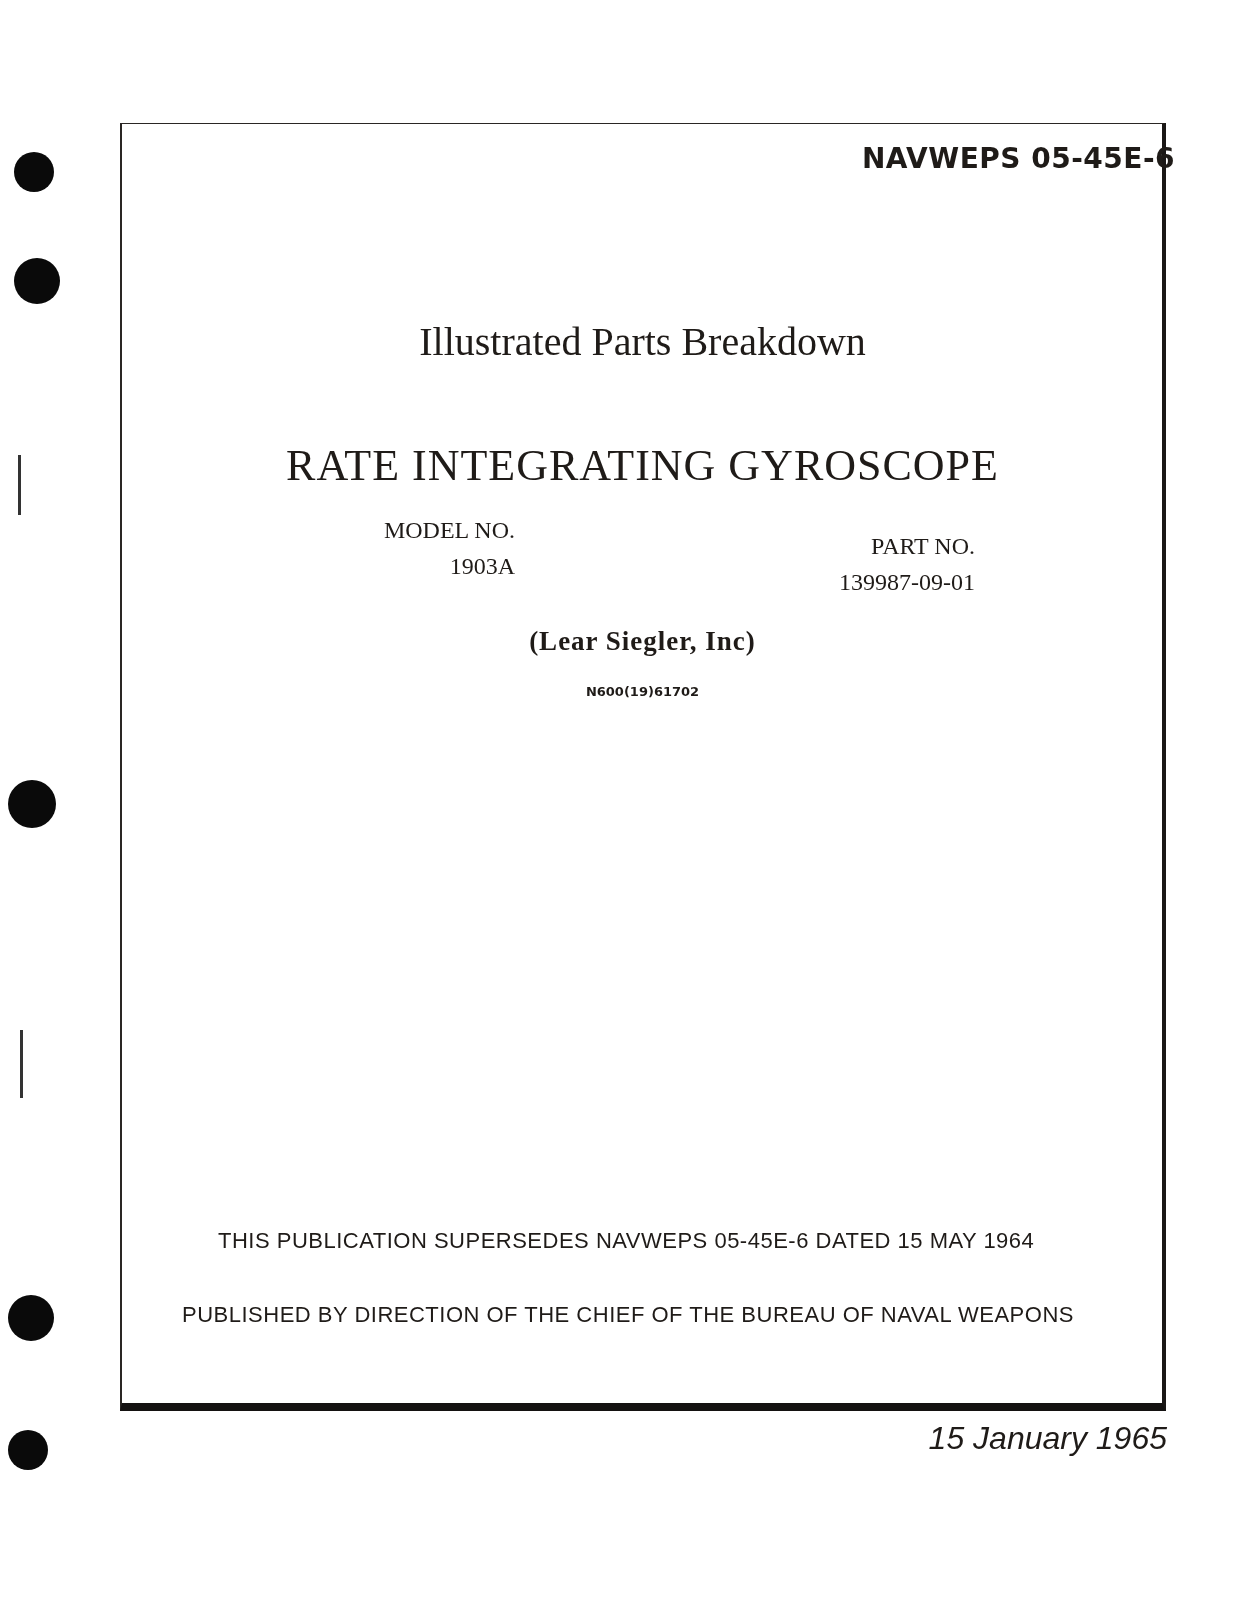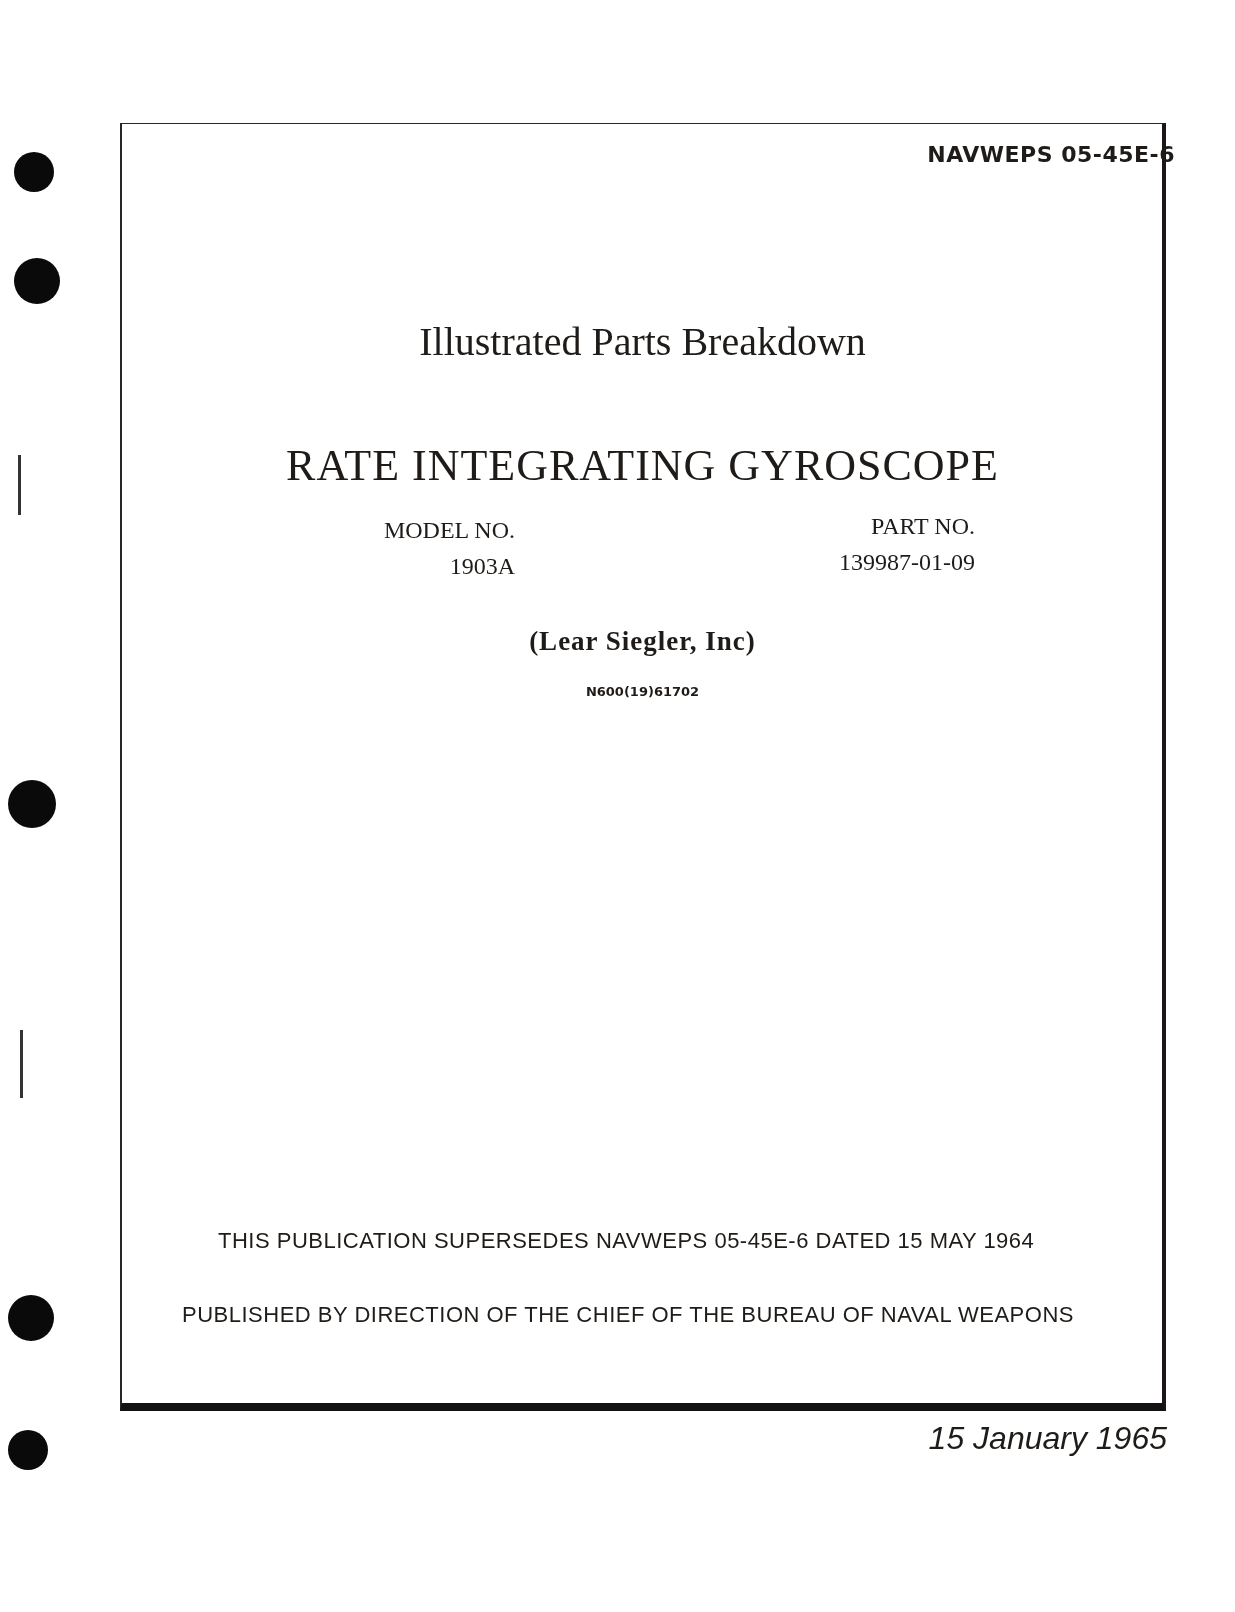--- a/index.html
+++ b/index.html
@@ -15,28 +15,28 @@
     .hole.h5 { left: 8px; top: 1430px; width: 40px; height: 40px; }
     .speck { position: absolute; background: #333; }
     .frame {
       position: absolute; left: 120px; top: 123px; width: 1046px; height: 1288px;
       border-left: 2px solid #2a2624; border-top: 1px solid #2a2624;
       border-right: 4px solid #1a1716; border-bottom: 8px solid #141211;
       box-sizing: border-box;
     }
     .navweps {
       position: absolute; right: 60px; top: 142px;
-      font-family: "DejaVu Sans", sans-serif; font-weight: bold; font-size: 22px; letter-spacing: 0.5px;
+      font-family: "DejaVu Sans", sans-serif; font-weight: bold; font-size: 28px; letter-spacing: 0.5px;
     }
     .serif { font-family: "Liberation Serif", serif; position: absolute; white-space: nowrap; }
     .title1 { left: 0; width: 1285px; text-align: center; top: 318px; font-size: 40px; }
     .title2 { left: 0; width: 1285px; text-align: center; top: 440px; font-size: 44px; letter-spacing: 1px; }
     .col { text-align: right; font-size: 24px; line-height: 36px; }
     .model { left: 305px; top: 512px; width: 210px; }
-    .part { left: 785px; top: 508px; width: 190px; }
+    .part { left: 785px; top: 528px; width: 190px; }
     .mfr { left: 0; width: 1285px; text-align: center; top: 626px; font-size: 27px; font-weight: bold; letter-spacing: 1px; }
     .code {
       position: absolute; left: 0; width: 1285px; text-align: center; top: 684px;
       font-family: "DejaVu Sans", sans-serif; font-weight: bold; font-size: 13px;
     }
     .sans { position: absolute; font-family: "Liberation Sans", sans-serif; white-space: nowrap; }
     .supersedes { left: 218px; top: 1228px; font-size: 22px; letter-spacing: 0.5px; }
     .published { left: 182px; top: 1302px; font-size: 22px; letter-spacing: 0.5px; }
     .date { position: absolute; right: 68px; top: 1420px; font-family: Liberation Sans, sans-serif; font-style: italic; font-size: 32px; }
   </style>
@@ -57,21 +57,21 @@
 
 <div class="serif title1">Illustrated Parts Breakdown</div>
 <div class="serif title2">RATE INTEGRATING GYROSCOPE</div>
 
 <div class="serif col model">
   <div>MODEL NO.</div>
   <div>1903A</div>
 </div>
 <div class="serif col part">
   <div>PART NO.</div>
-  <div>139987-01-09</div>
+  <div>139987-09-01</div>
 </div>
 
 <div class="serif mfr">(Lear Siegler, Inc)</div>
 <div class="code">N600(19)61702</div>
 
 <div class="sans supersedes">THIS PUBLICATION SUPERSEDES NAVWEPS 05-45E-6 DATED 15 MAY 1964</div>
 <div class="sans published">PUBLISHED BY DIRECTION OF THE CHIEF OF THE BUREAU OF NAVAL WEAPONS</div>
 
 <div class="date">15 January 1965</div>
 

